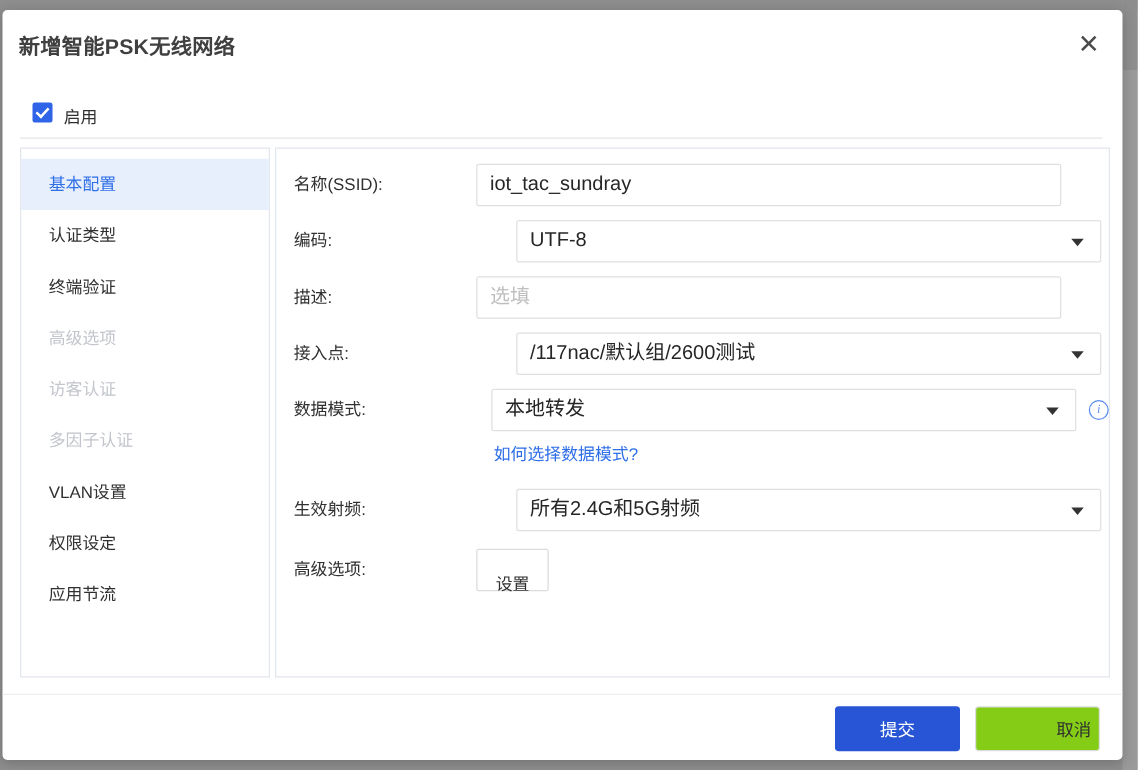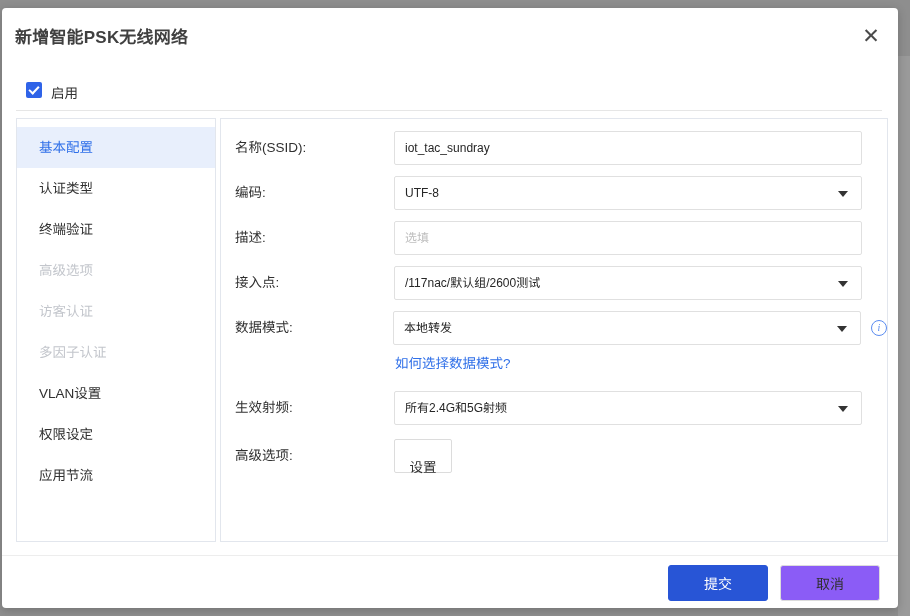--- a/index.html
+++ b/index.html
@@ -171,21 +171,20 @@
     border: 1px solid #e2e6ed;
     background: #ffffff;
     box-sizing: border-box;
   }
   .form-row {
     position: absolute;
     left: 0;
     display: flex;
     align-items: flex-end;
     width: 100%;
-    gap: 13px;
   }
   .form-label {
     width: 160px;
     padding-left: 14px;
     box-sizing: border-box;
     font-size: 13.5px;
     color: #303030;
     line-height: 34px;
     white-space: nowrap;
   }
@@ -193,36 +192,37 @@
     position: relative;
     display: flex;
     align-items: center;
   }
   .control {
     height: 34px;
     box-sizing: border-box;
     border: 1px solid #e0e0e0;
     background: #ffffff;
     border-radius: 2px;
-    font-size: 12px;
+    font-size: 16px;
     color: #262626;
     padding: 0 30px 0 10px;
     line-height: 32px;
     font-family: "Liberation Sans", "DejaVu Sans", sans-serif;
     outline: none;
     white-space: nowrap;
     overflow: hidden;
     text-overflow: ellipsis;
   }
   input.control::placeholder {
     color: #bfbfbf;
   }
   .select-control {
     position: relative;
     cursor: pointer;
+    margin-left: 32px;
   }
   .caret {
     position: absolute;
     right: 13px;
     top: 50%;
     margin-top: -2px;
     width: 0; height: 0;
     border-left: 5px solid transparent;
     border-right: 5px solid transparent;
     border-top: 6px solid #333333;
@@ -289,23 +289,24 @@
     font-size: 14px;
     cursor: pointer;
     font-family: "Liberation Sans", "DejaVu Sans", sans-serif;
   }
   .btn-primary {
     background: #2855d6;
     border: 1px solid #2855d6;
     color: #ffffff;
   }
   .btn-default {
-    background: #8b5cf6;
+    background: #84cc16;
     border: 1px solid #dcdcdc;
     color: #303030;
+    text-align: right;
   }
 
   
   .page-scrollbar {
     position: absolute;
     right: 0;
     top: 0;
     width: 12px;
     height: 616px;
     background: #9a9a9a;

